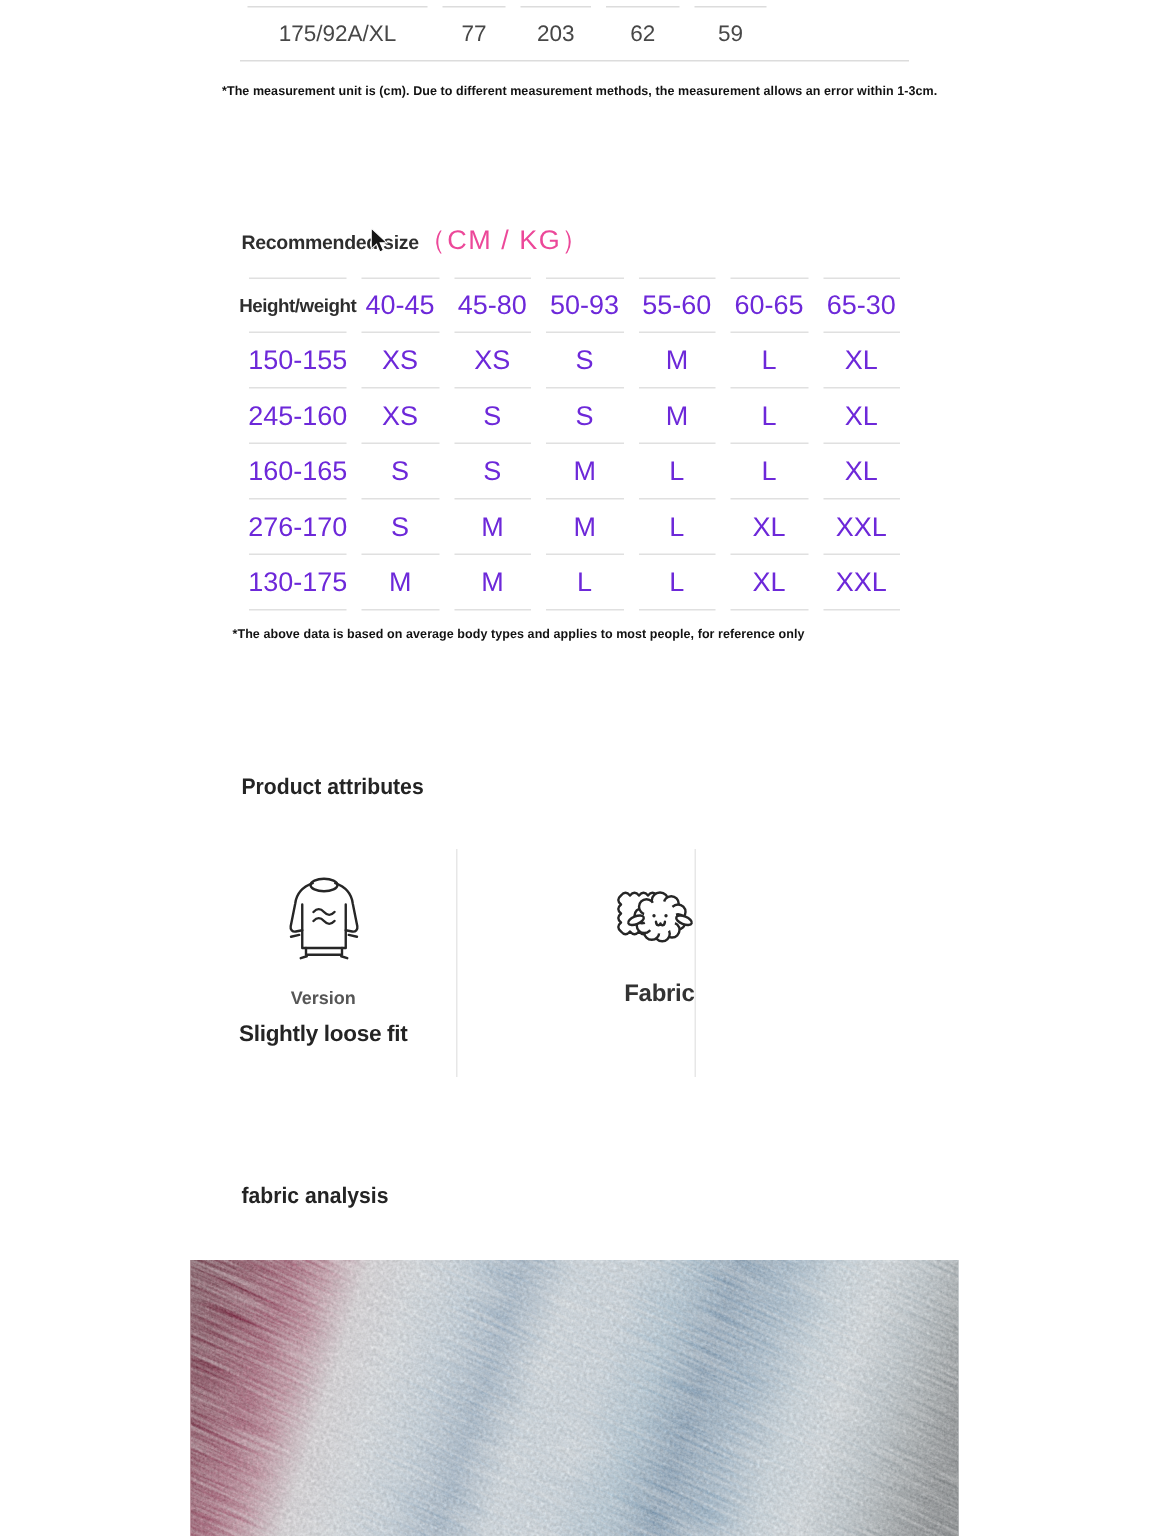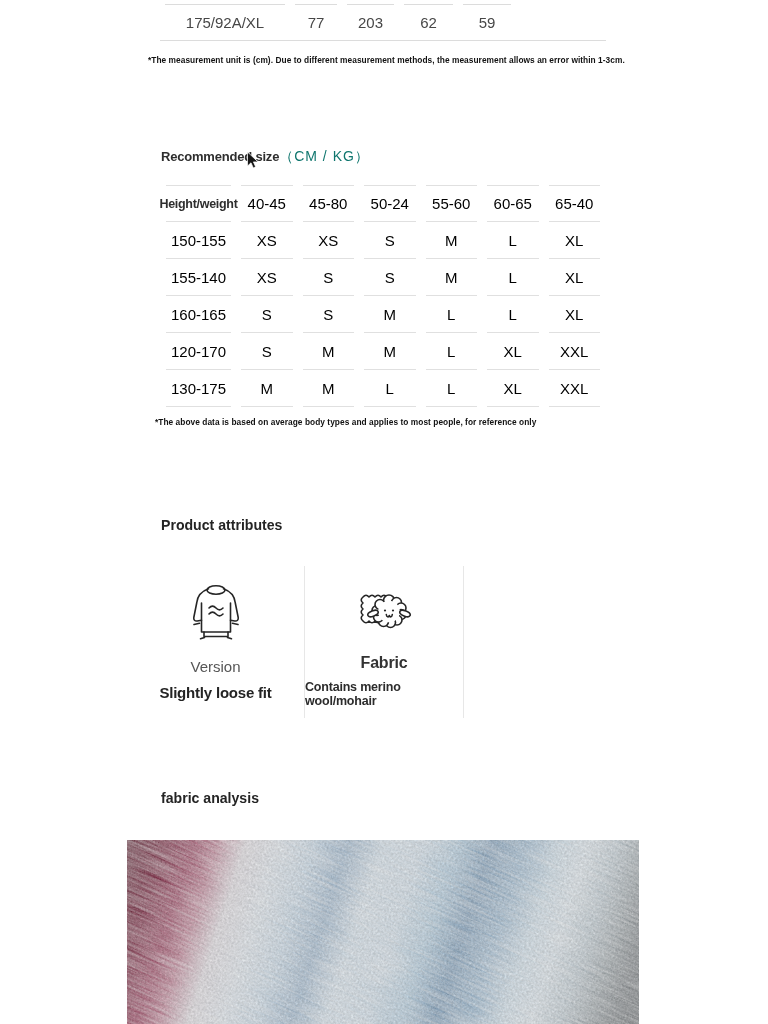--- a/index.html
+++ b/index.html
@@ -16,51 +16,51 @@
 
   
   .note { position:absolute; font-size:8.5px; font-weight:bold; color:#121212;
           transform:scaleX(0.98); transform-origin:0 50%; white-space:nowrap; letter-spacing:0.05px; }
   .note1 { left:148px; top:55px; }
   .note2 { left:155px; top:417px; }
 
   
   .rec-heading { position:absolute; left:161px; top:148px; display:flex; align-items:baseline; white-space:nowrap; }
   .rec-heading .t { font-size:13px; font-weight:bold; color:#2e2e2e; letter-spacing:-0.2px; }
-  .rec-heading .s { font-size:14px; color:#0f766e; letter-spacing:1px; }
+  .rec-heading .s { font-size:18px; color:#ec4899; letter-spacing:1px; }
   .cursor { position:absolute; left:246px; top:151px; z-index:5; }
 
   
   .rec-table { position:absolute; left:161px; top:185px; width:444px; }
   .r-row { display:flex; height:37px; }
   .r-cell { position:relative; display:flex; align-items:center; justify-content:center;
-            font-size:15px; color:#000000; }
+            font-size:18px; color:#6d28d9; }
   .r-cell.c0 { width:75px; }
   .r-cell.cn { flex:1; }
   .r-cell::after { content:""; position:absolute; bottom:0; left:5px; right:5px; height:1px; background:#e0e0e0; }
   .r-row.hd .r-cell::before { content:""; position:absolute; top:0; left:5px; right:5px; height:1px; background:#e0e0e0; }
   .r-row.hd .c0 { font-weight:bold; font-size:12.5px; color:#2e2e2e; letter-spacing:-0.3px; }
 
   
   .sec-title { position:absolute; font-size:15px; font-weight:bold; color:#242424;
                transform:scaleX(0.94); transform-origin:0 50%; white-space:nowrap; }
   .attr-title { left:161px; top:516px; }
   .fab-title  { left:161px; top:789px; }
 
   
   .attrs { position:absolute; left:127px; top:566px; width:512px; height:152px; display:flex; }
   .attr-col { position:relative; display:flex; flex-direction:column; align-items:center; }
   .a0 { width:177px; }
-  .a1 { width:158px; border-left:1px solid #e7e7e7; border-right:1px solid #e7e7e7; }
+  .a1 { width:158px; border-left:1px solid #e7e7e7; border-right:1px solid #e7e7e7;align-items:flex-end; }
   .a2 { width:176px; }
   .icn { stroke:#262626; fill:none; stroke-width:1.6; stroke-linecap:round; stroke-linejoin:round; }
   .a0 .icon-box{ margin-top:16px; height:64px; }
   .a1 .icon-box{ margin-top:20px; height:52px; }
   .a2 .icon-box{ margin-top:24px; height:46px; }
-  .a0 .attr-label { margin-top:12px; font-size:15px; color:#565656; }
+  .a0 .attr-label { margin-top:12px; font-size:12px; color:#565656;font-weight:bold; }
   .a0 .attr-value { margin-top:9px;  font-size:15px; font-weight:bold; color:#242424; letter-spacing:-0.2px; }
   .a1 .attr-label { margin-top:16px; font-size:16px; color:#333333; font-weight:bold; letter-spacing:-0.2px; }
   .a1 .attr-value { margin-top:8px;  font-size:12.5px; font-weight:bold; color:#2c2c2c; letter-spacing:-0.2px; }
   .a2 .attr-label { margin-top:22px; font-size:10px; color:#6e6e6e; }
   .a2 .attr-value { margin-top:14px; font-size:8.5px; font-weight:bold; color:#555555; }
 
   
   .fabric-photo { position:absolute; left:127px; top:840px; width:512px; height:184px; overflow:hidden;
     background:linear-gradient(108deg,
       #4e0f1f 0%, #6d1830 7%, #8e2c4a 12%, #b96f86 16%, #e2dce2 21%,
@@ -95,54 +95,54 @@
   </div>
   <svg class="cursor" width="13" height="19" viewBox="0 0 13 19">
     <path d="M1.5,1 L1.5,15 L5,11.8 L7.3,16.9 L9.6,15.8 L7.4,10.9 L12,10.9 Z" fill="#161616" stroke="#ffffff" stroke-width="0.7"></path>
   </svg>
 
   <div class="rec-table">
     <div class="r-row hd">
       <div class="r-cell c0">Height/weight</div>
       <div class="r-cell cn">40-45</div>
       <div class="r-cell cn">45-80</div>
-      <div class="r-cell cn">50-24</div>
+      <div class="r-cell cn">50-93</div>
       <div class="r-cell cn">55-60</div>
       <div class="r-cell cn">60-65</div>
-      <div class="r-cell cn">65-40</div>
+      <div class="r-cell cn">65-30</div>
     </div>
     <div class="r-row">
       <div class="r-cell c0">150-155</div>
       <div class="r-cell cn">XS</div>
       <div class="r-cell cn">XS</div>
       <div class="r-cell cn">S</div>
       <div class="r-cell cn">M</div>
       <div class="r-cell cn">L</div>
       <div class="r-cell cn">XL</div>
     </div>
     <div class="r-row">
-      <div class="r-cell c0">155-140</div>
+      <div class="r-cell c0">245-160</div>
       <div class="r-cell cn">XS</div>
       <div class="r-cell cn">S</div>
       <div class="r-cell cn">S</div>
       <div class="r-cell cn">M</div>
       <div class="r-cell cn">L</div>
       <div class="r-cell cn">XL</div>
     </div>
     <div class="r-row">
       <div class="r-cell c0">160-165</div>
       <div class="r-cell cn">S</div>
       <div class="r-cell cn">S</div>
       <div class="r-cell cn">M</div>
       <div class="r-cell cn">L</div>
       <div class="r-cell cn">L</div>
       <div class="r-cell cn">XL</div>
     </div>
     <div class="r-row">
-      <div class="r-cell c0">120-170</div>
+      <div class="r-cell c0">276-170</div>
       <div class="r-cell cn">S</div>
       <div class="r-cell cn">M</div>
       <div class="r-cell cn">M</div>
       <div class="r-cell cn">L</div>
       <div class="r-cell cn">XL</div>
       <div class="r-cell cn">XXL</div>
     </div>
     <div class="r-row">
       <div class="r-cell c0">130-175</div>
       <div class="r-cell cn">M</div>
@@ -196,21 +196,20 @@
           </g>
           <circle cx="33" cy="25.5" r="10.8" fill="#fff" stroke="none"></circle>
           <ellipse cx="17" cy="27.5" rx="5.5" ry="2.6" fill="#fff" transform="rotate(-22 17 27.5)"></ellipse>
           <ellipse cx="49" cy="27.5" rx="5.5" ry="2.6" fill="#fff" transform="rotate(22 49 27.5)"></ellipse>
           <circle cx="29" cy="24.5" r="1.1" fill="#262626" stroke="none"></circle>
           <circle cx="37" cy="24.5" r="1.1" fill="#262626" stroke="none"></circle>
           <path d="M30.3,28.5 c0.3,2.6 2.2,3.2 3,1.1 c0.8,2.1 2.7,1.5 3,-1.1"></path>
         </svg>
       </div>
       <div class="attr-label">Fabric</div>
-      <div class="attr-value">Contains merino wool/mohair</div>
     </div>
   </div>
 
   <div class="sec-title fab-title">fabric analysis</div>
 
   <div class="fabric-photo">
     <svg class="ov fiber">
       <defs>
         <filter id="nz1" x="-30%" y="-30%" width="160%" height="160%">
           <feTurbulence type="fractalNoise" baseFrequency="0.02 0.45" numOctaves="2" seed="11"></feTurbulence>

